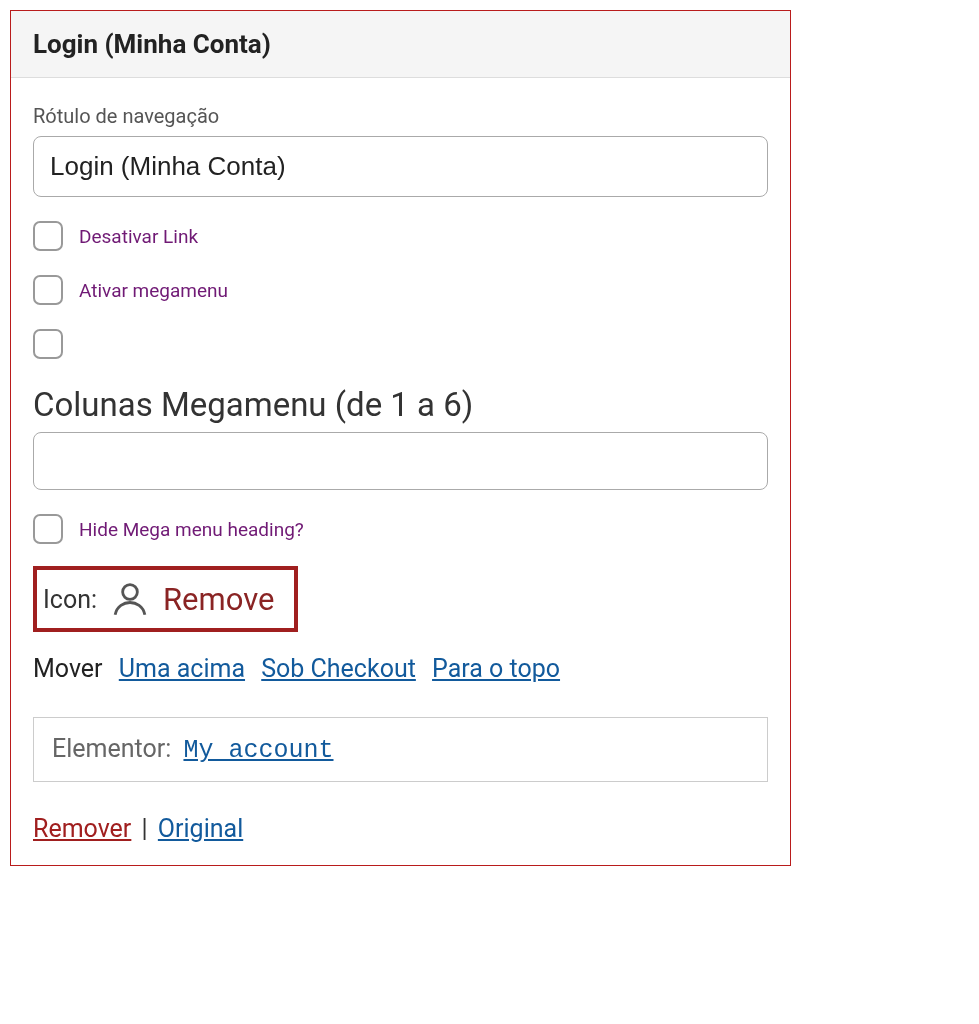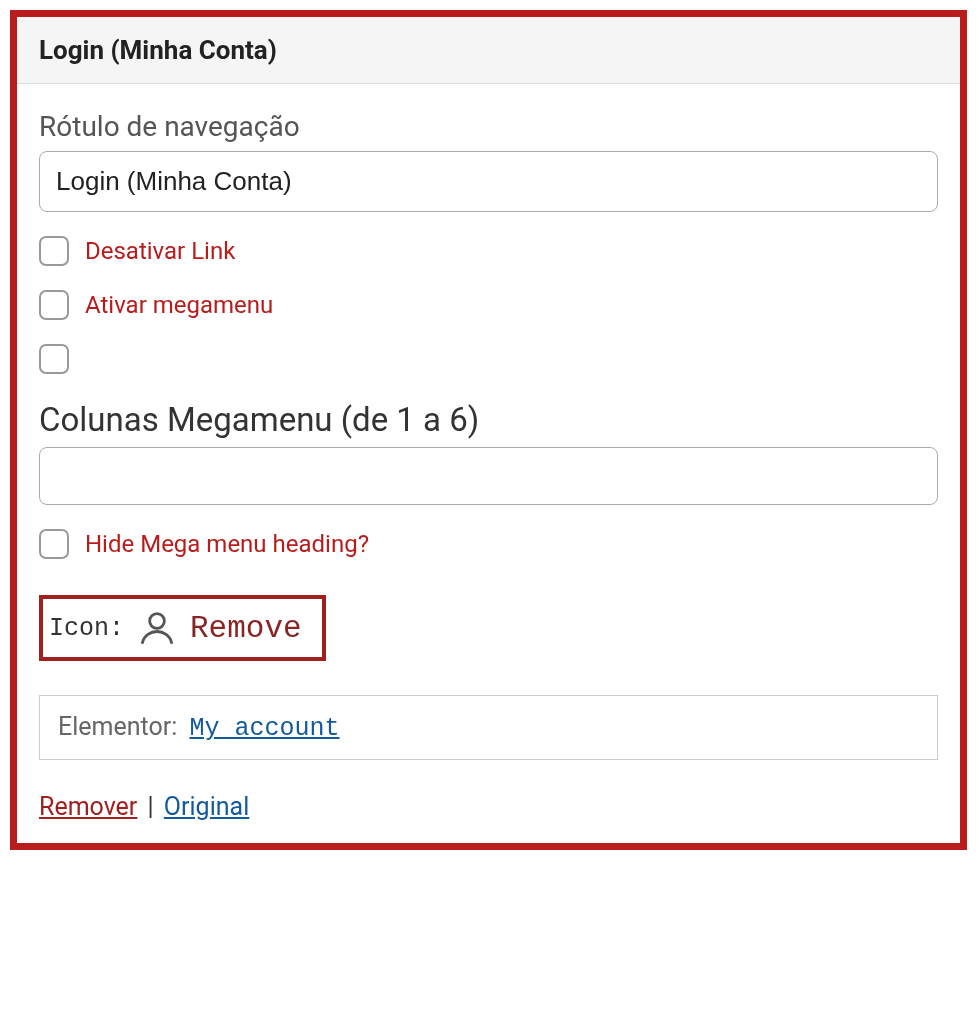--- a/index.html
+++ b/index.html
@@ -2,22 +2,22 @@
 <html><head>
   <meta charset="utf-8">
   <style>
     * { box-sizing: border-box; margin: 0; padding: 0; }
     body {
       font-family: -apple-system, BlinkMacSystemFont, "Segoe UI", Roboto, Helvetica, Arial, sans-serif;
       background: #fff;
       padding: 10px;
     }
     .panel {
-      border: 7px solid #b91c1c;
-      width: 957px;
+      border: 1px solid #b91c1c;
+      width: 781px;
       background: #fff;
     }
     .panel-header {
       display: flex;
       align-items: center;
       justify-content: space-between;
       background: #f5f5f5;
       border-bottom: 1px solid #ddd;
       padding: 18px 22px;
     }
@@ -37,21 +37,21 @@
       width: 0;
       height: 0;
       border-left: 10px solid transparent;
       border-right: 10px solid transparent;
       border-bottom: 12px solid #888;
     }
     .panel-body {
       padding: 26px 22px 22px 22px;
     }
     .field-label {
-      font-size: 28px;
+      font-size: 20px;
       color: #555;
       margin-bottom: 8px;
       display: block;
     }
     .text-input {
       width: 100%;
       font-size: 26px;
       color: #222;
       padding: 14px 16px;
       border: 1.5px solid #aaa;
@@ -66,22 +66,22 @@
     }
     .checkbox-box {
       width: 30px;
       height: 30px;
       border: 2px solid #999;
       border-radius: 7px;
       background: #fff;
       flex-shrink: 0;
     }
     .checkbox-label {
-      font-size: 24px;
-      color: #b91c1c;
+      font-size: 19px;
+      color: #701a75;
     }
     .cols-label {
       font-size: 33px;
       color: #333;
       margin-top: 26px;
       display: block;
     }
     .cols-input {
       width: 100%;
       height: 58px;
@@ -89,24 +89,23 @@
       border-radius: 8px;
       margin-top: 8px;
       background: #fff;
       font-size: 24px;
       padding: 12px 16px;
     }
     .icon-row {
       display: inline-flex;
       align-items: center;
       gap: 10px;
-      margin-top: 36px;
+      margin-top: 22px;
       border: 4px solid #a01f1f;
       padding: 6px 20px 6px 6px;
-      font-family: Liberation Mono, monospace;
     }
     .icon-label {
       font-size: 25px;
       color: #333;
     }
     .user-icon {
       width: 46px;
       height: 46px;
       display: flex;
       align-items: center;
@@ -192,20 +191,26 @@
       <span class="icon-label">Icon:</span>
       <span class="user-icon">
         <svg viewBox="0 0 24 24" width="42" height="42" fill="none" stroke="#555" stroke-width="1.6">
           <circle cx="12" cy="8" r="4.2"></circle>
           <path d="M3.5 21c1-5 5-7 8.5-7s7.5 2 8.5 7"></path>
         </svg>
       </span>
       <span class="remove-link">Remove</span>
     </div>
 
+    <div class="move-row">
+      <span>Mover</span>
+      <a class="link-blue">Uma acima</a>
+      <a class="link-blue">Sob Checkout</a>
+      <a class="link-blue">Para o topo</a>
+    </div>
 
     <div class="original-box">
       <span class="original-label">Elementor:</span>
       <a class="link-blue" style="margin-left:6px;font-family:Liberation Mono, monospace;">My account</a>
     </div>
 
     <div class="footer-row">
       <a class="link-red">Remover</a>
       <span class="divider">|</span>
       <a class="link-blue" style="margin-left:0;">Original</a>

